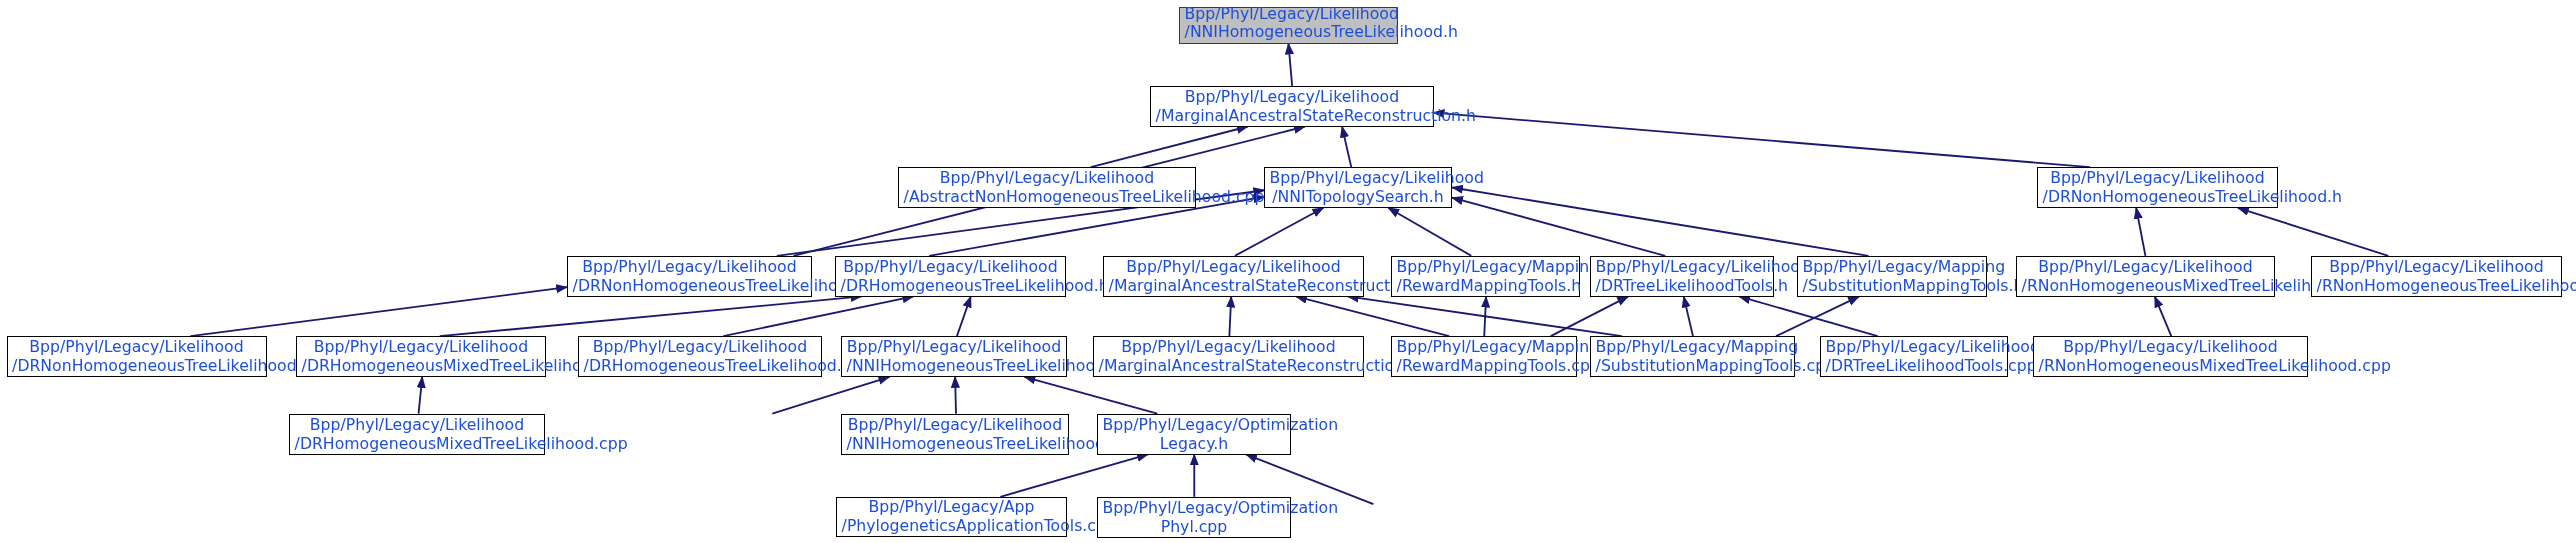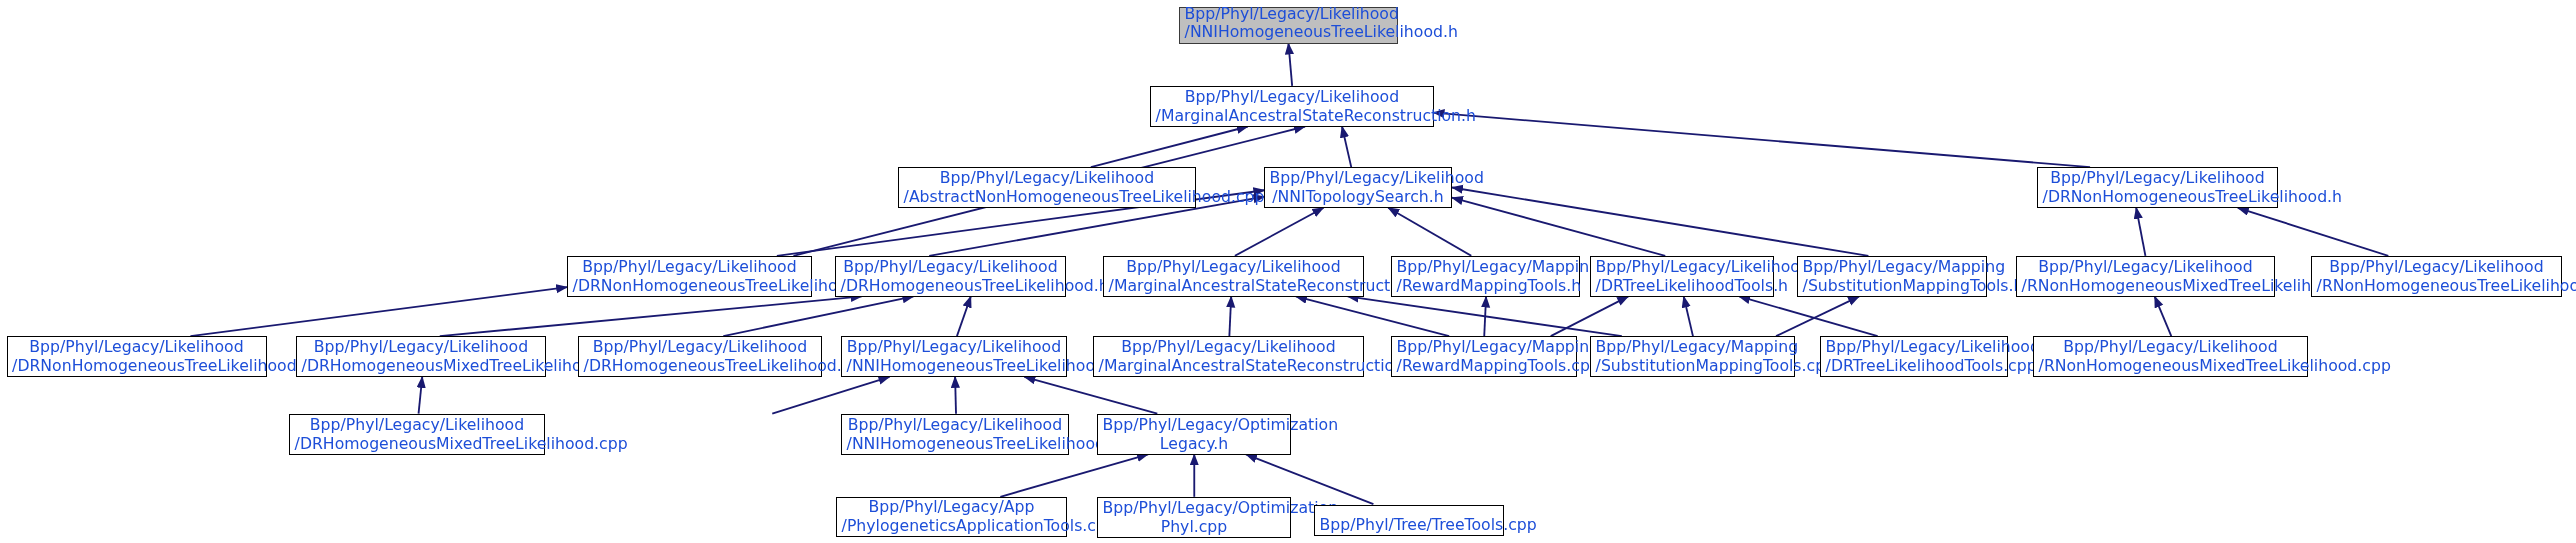--- a/index.html
+++ b/index.html
@@ -189,17 +189,14 @@
       <span>Legacy.h</span>
     </div>
     <div class="graph-node" style="left: 836px; top: 497px; width: 231px; height: 40px;">
       <span>Bpp/Phyl/Legacy/App</span>
       <span>/PhylogeneticsApplicationTools.cpp</span>
     </div>
     <div class="graph-node" style="left: 1097px; top: 497px; width: 194px; height: 41px;">
       <span>Bpp/Phyl/Legacy/Optimization</span>
       <span>Phyl.cpp</span>
     </div>
-    <div class="graph-node" style="left: 1314px; top: 505px; width: 190px; height: 31px;">
-      <span>Bpp/Phyl/Tree/TreeTools.cpp</span>
-    </div>
   </div>
 
 
 </body></html>

